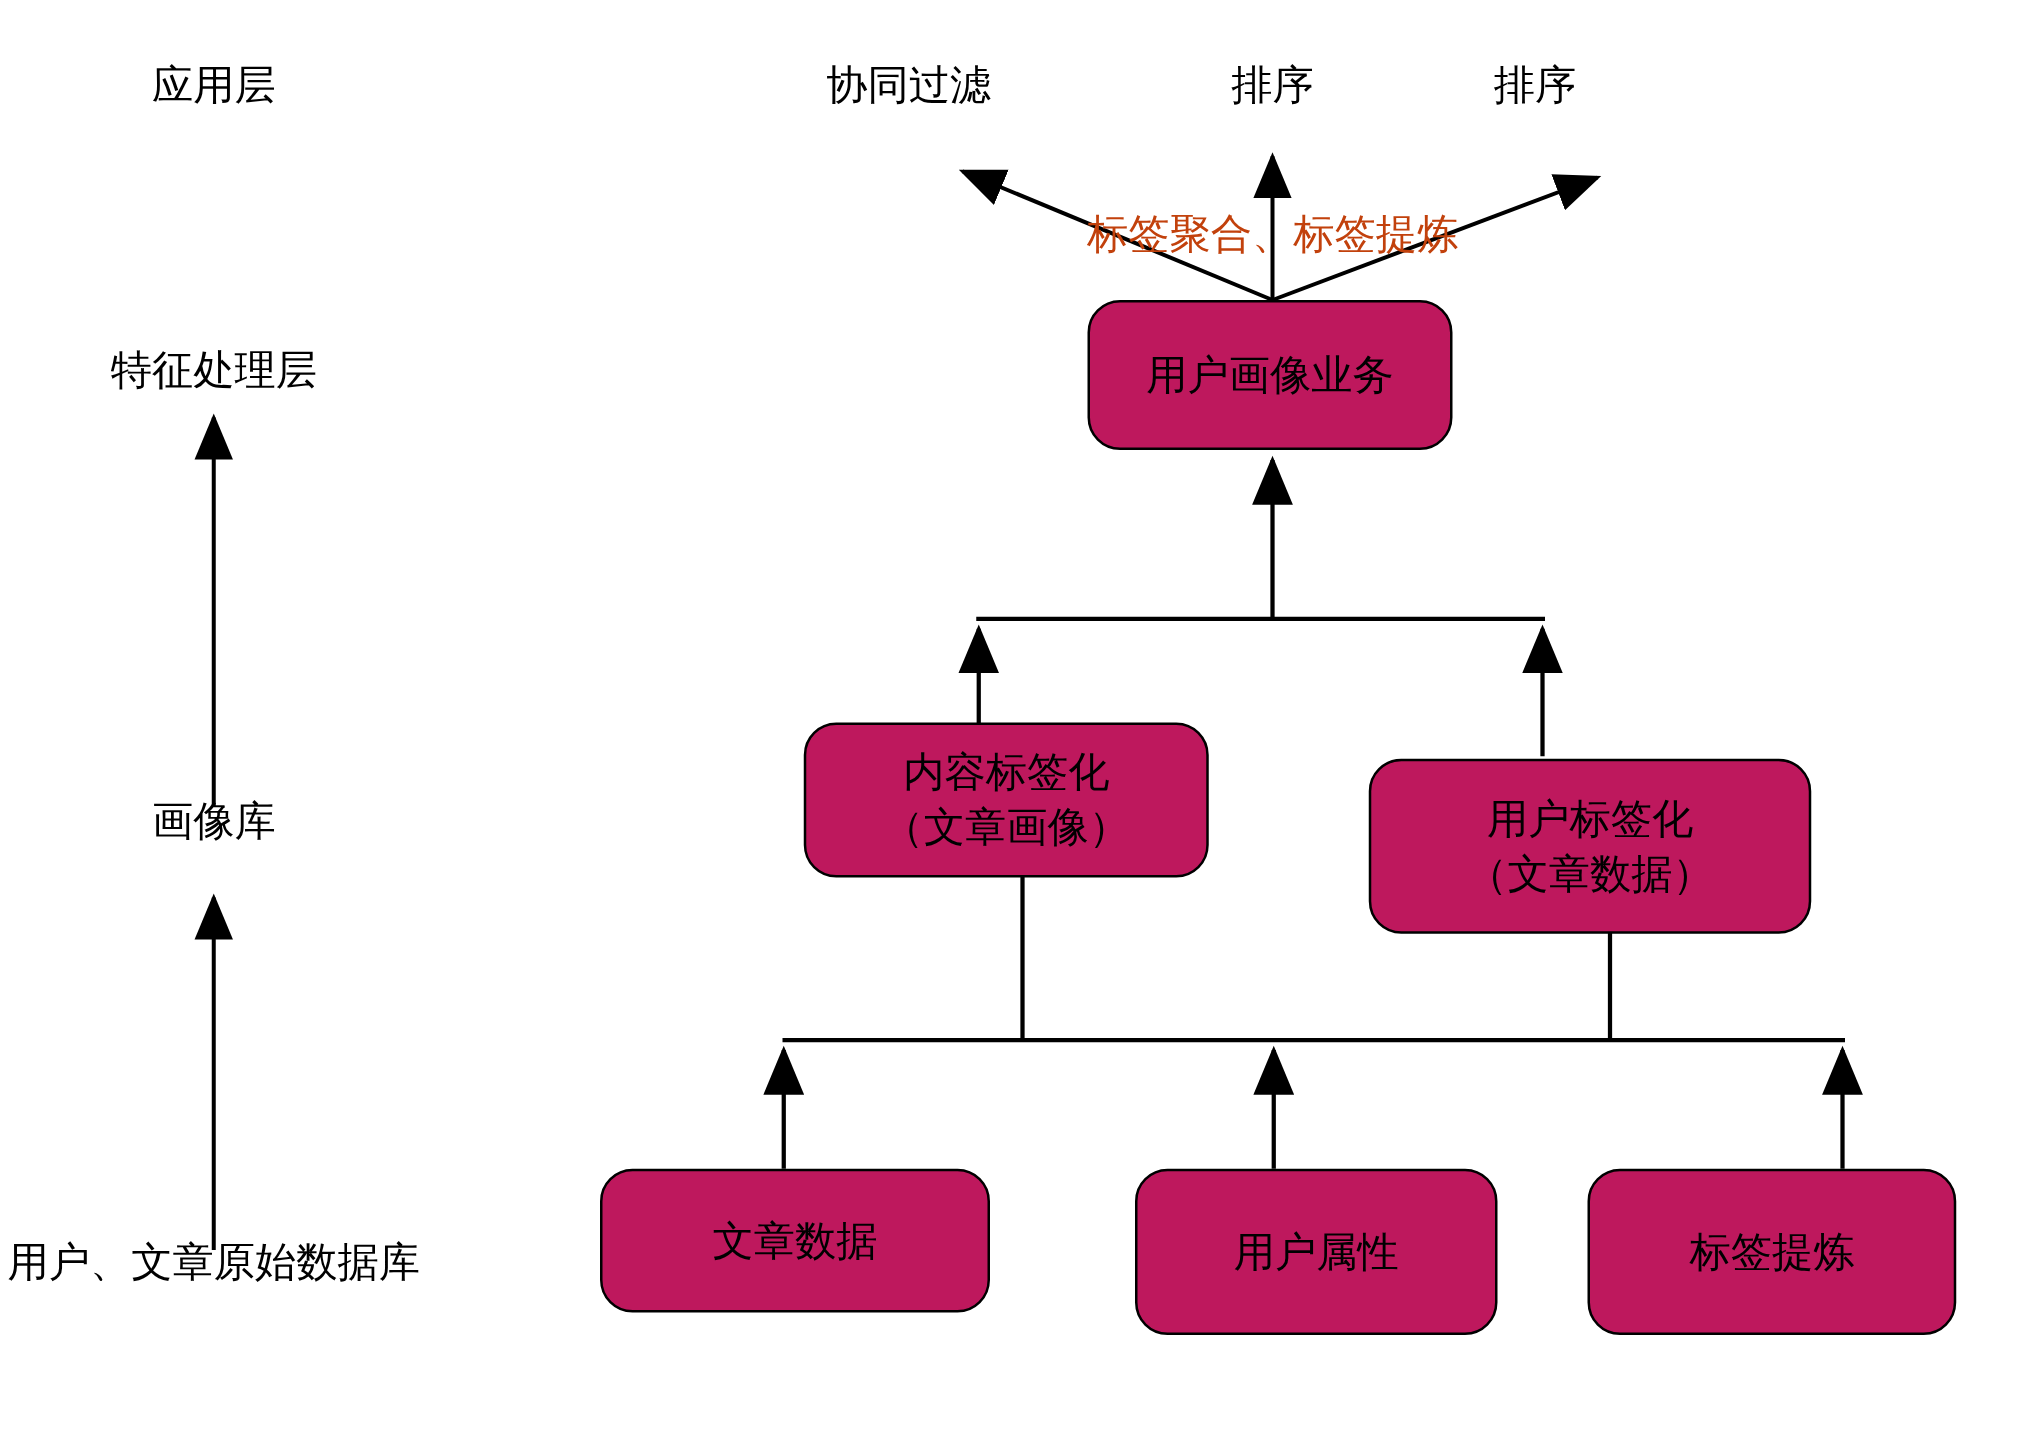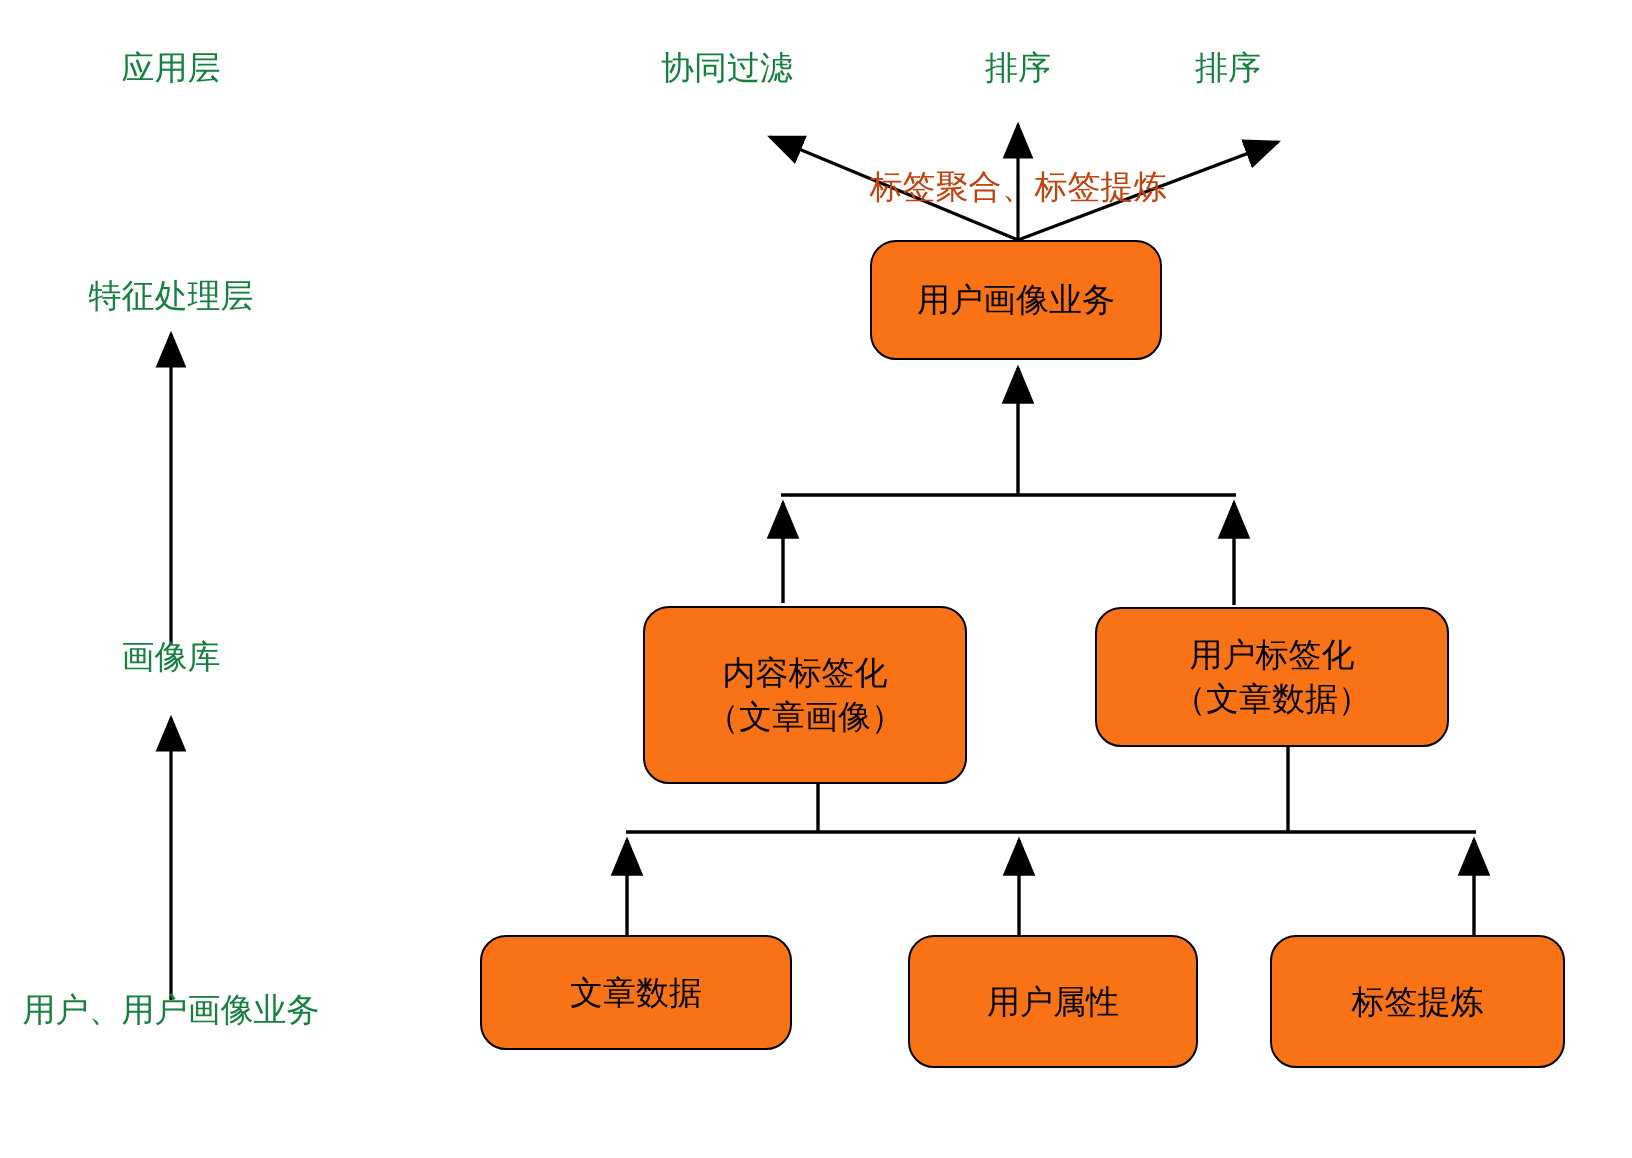--- a/index.html
+++ b/index.html
@@ -1,24 +1,24 @@
 <!DOCTYPE html>
 <html><head>
 <meta charset="utf-8">
 <style>
   html,body{margin:0;padding:0;background:#ffffff;}
   body{width:1632px;height:1158px;position:relative;overflow:hidden;
        font-family:"Liberation Sans","DejaVu Sans",sans-serif;color:#000;}
   #canvas{position:absolute;left:0;top:0;width:1632px;height:1158px;}
   svg.layer{position:absolute;left:0;top:0;width:1632px;height:1158px;pointer-events:none;}
-  .node{position:absolute;box-sizing:border-box;border:2.5px solid #000;background:#f97316;
+  .node{position:absolute;box-sizing:border-box;border:2.5px solid #000;background:#be185d;
         border-radius:26px;display:flex;align-items:center;justify-content:center;
         text-align:center;line-height:1.32;font-size:33px;color:#000;}
   .node .lines{display:block;}
-  .lbl{position:absolute;font-size:33px;color:#15803d;white-space:nowrap;}
+  .lbl{position:absolute;font-size:33px;color:#000000;white-space:nowrap;}
   .lbl.c{transform:translateX(-50%);}
   .edge-label{position:absolute;font-size:33px;color:#c2410c;white-space:nowrap;
               transform:translateX(-50%);background:transparent;}
 </style>
 </head>
 <body>
 
 <div id="canvas">
 
   <svg class="layer" viewBox="0 0 1632 1158" xmlns="http://www.w3.org/2000/svg">
@@ -52,35 +52,35 @@
       <line x1="1288" y1="832" x2="1288" y2="608"></line>
       <line x1="627" y1="935" x2="627" y2="840" marker-end="url(#ah)"></line>
       <line x1="1019" y1="935" x2="1019" y2="840" marker-end="url(#ah)"></line>
       <line x1="1474" y1="935" x2="1474" y2="840" marker-end="url(#ah)"></line>
     </g>
   </svg>
 
   <div class="lbl c" style="left:171px;top:46px;">应用层</div>
   <div class="lbl c" style="left:171px;top:274px;">特征处理层</div>
   <div class="lbl c" style="left:171px;top:635px;">画像库</div>
-  <div class="lbl c" style="left:171px;top:988px;">用户、用户画像业务</div>
+  <div class="lbl c" style="left:171px;top:988px;">用户、文章原始数据库</div>
 
   <div class="lbl c" style="left:727px;top:46px;">协同过滤</div>
   <div class="lbl c" style="left:1018px;top:46px;">排序</div>
   <div class="lbl c" style="left:1228px;top:46px;">排序</div>
 
   <div class="edge-label" style="left:1018px;top:165px;">标签聚合、标签提炼</div>
 
   <div class="node" style="left:870px;top:240px;width:292px;height:120px;">
     <div>
       <div class="lines">用户画像业务</div>
     </div>
   </div>
 
-  <div class="node" style="left:643px;top:606px;width:324px;height:178px;text-align:center;">
+  <div class="node" style="left:643px;top:578px;width:324px;height:124px;text-align:center;">
     <div>
       <div class="lines">内容标签化</div>
       <div class="lines">（文章画像）</div>
     </div>
   </div>
 
   <div class="node" style="left:1095px;top:607px;width:354px;height:140px;">
     <div>
       <div class="lines">用户标签化</div>
       <div class="lines">（文章数据）</div>

